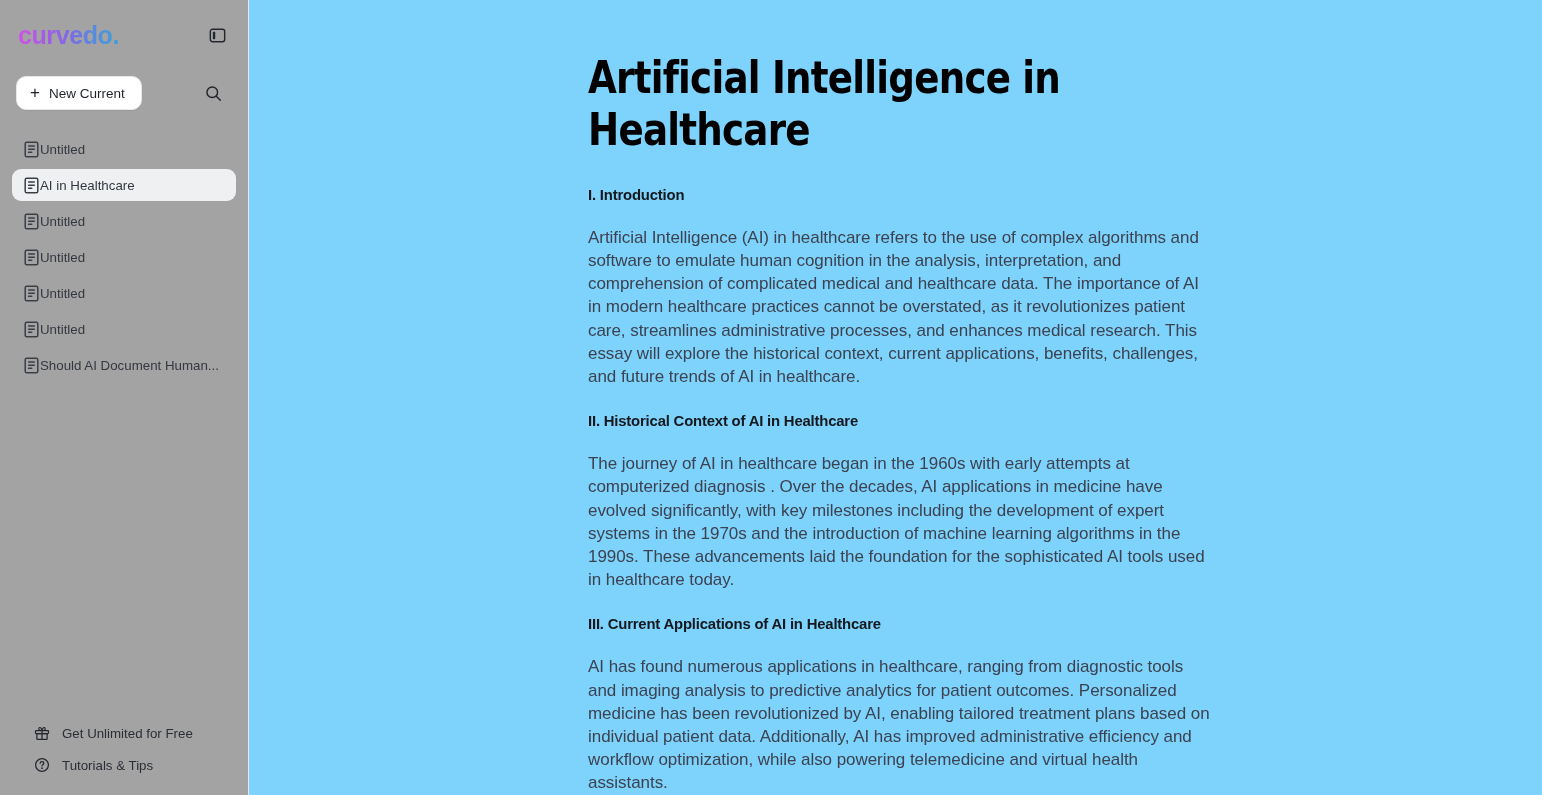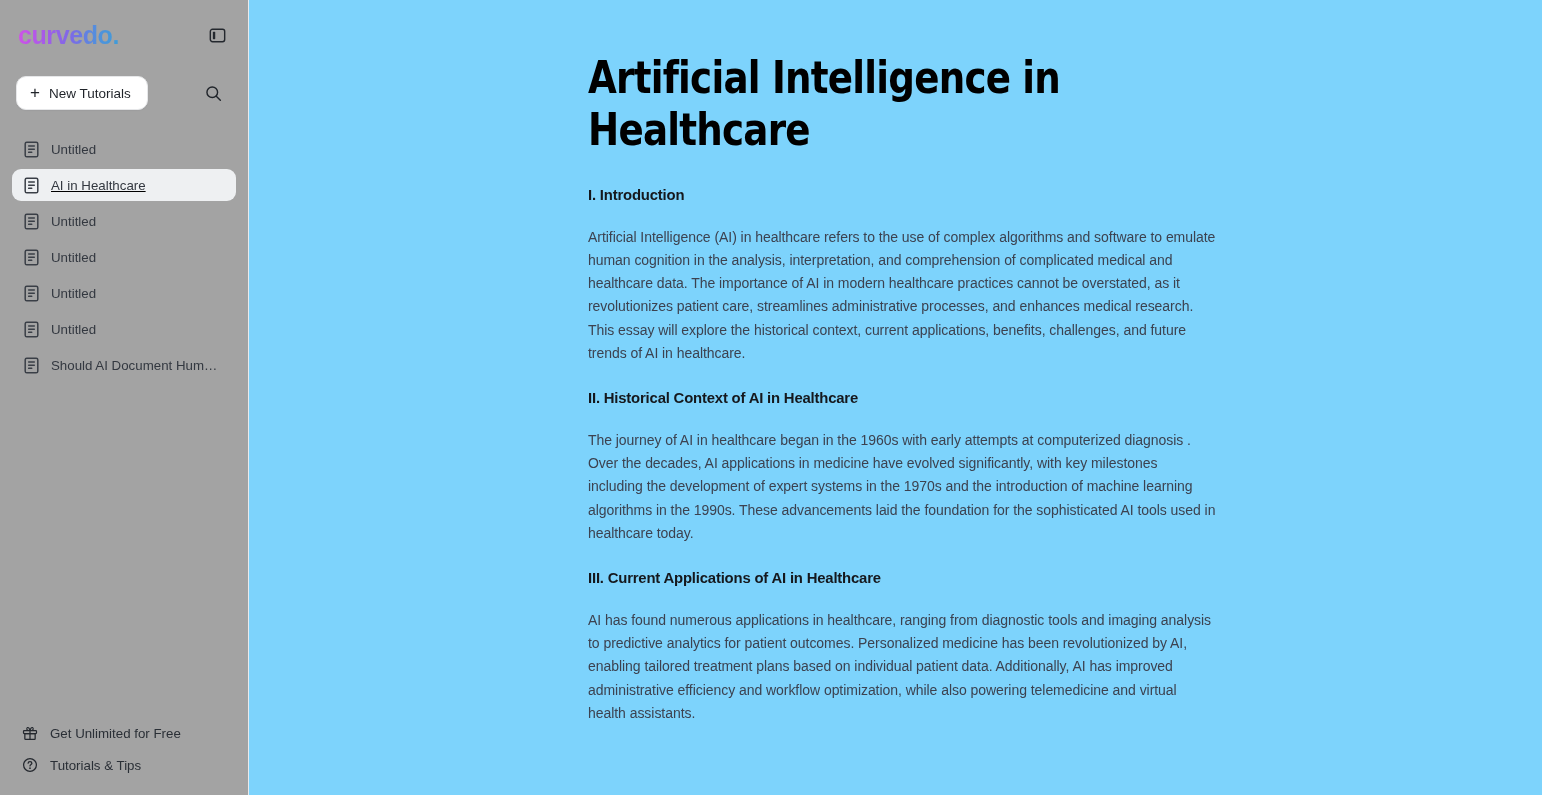--- a/index.html
+++ b/index.html
@@ -87,40 +87,39 @@
     margin-right: 4px;
   }
 
   .doc-list {
     margin-top: 23px;
     padding: 0 12px;
   }
   .doc-item {
     display: flex;
     align-items: center;
-    gap: 11px;
     height: 32px;
     padding: 0 12px;
     border-radius: 9px;
     cursor: pointer;
     margin-bottom: 4px;
   }
-  .doc-item.active { background: #eef0f2; text-decoration: underline; }
+  .doc-item.active { background: #eef0f2; }
   .doc-item .label {
     font-size: 13.3px;
     color: #333840;
     white-space: nowrap;
     overflow: hidden;
     text-overflow: ellipsis;
   }
   .doc-item .doc-ico { flex: 0 0 16px; display: flex; align-items: center; }
 
   .sidebar-bottom {
     position: absolute;
-    left: 0; bottom: 0;
+    left: 12px; bottom: 0;
     width: 100%;
     padding: 0 12px 0 12px;
   }
   .bottom-item {
     display: flex;
     align-items: center;
     gap: 11px;
     height: 32px;
     padding: 0 10px;
     border-radius: 9px;
@@ -165,21 +164,21 @@
     font-size: 15.5px;
     font-weight: 700;
     color: #15181d;
     letter-spacing: -0.2px;
     margin-top: 24px;
     margin-bottom: 22px;
     transform: scaleX(0.96);
     transform-origin: left center;
   }
   .doc-p {
-    font-size: 14px;
+    font-size: 17px;
     line-height: 23.2px;
     color: #3c4250;
     letter-spacing: -0.05px;
     margin-bottom: 24px;
     max-width: 628px;
   }
   .doc-p:last-child { margin-bottom: 12px; }
 </style>
 </head>
 <body>
@@ -194,21 +193,21 @@
         <svg width="17" height="17" viewBox="0 0 18 18" fill="none">
           <rect x="1.4" y="2.4" width="15.2" height="13.2" rx="2.3" stroke="#24282e" stroke-width="1.5"></rect>
           <rect x="4.1" y="5.1" width="2.5" height="7.8" rx="0.7" fill="#24282e"></rect>
         </svg>
       </div>
     </div>
 
     <div class="sidebar-actions">
       <button class="new-doc-btn">
         <span class="plus-icon">+</span>
-        <span>New Tutorials</span>
+        <span>New Current</span>
       </button>
       <div class="search-btn">
         <svg width="19" height="19" viewBox="0 0 20 20" fill="none">
           <circle cx="8.7" cy="8.7" r="5.6" stroke="#20242a" stroke-width="1.5"></circle>
           <line x1="12.9" y1="12.9" x2="17.2" y2="17.2" stroke="#20242a" stroke-width="1.5" stroke-linecap="round"></line>
         </svg>
       </div>
     </div>
 
     <div class="doc-list">

